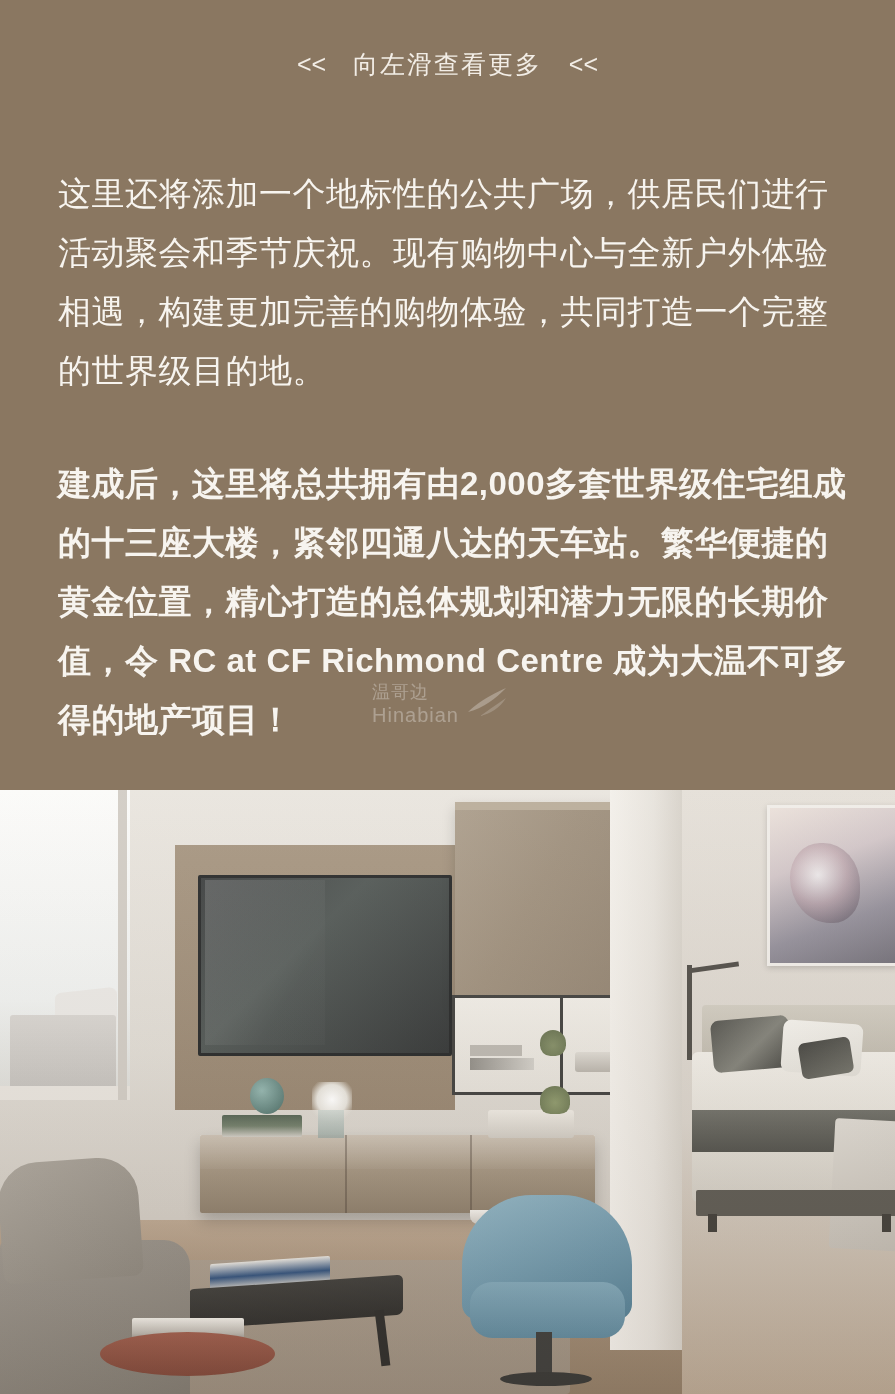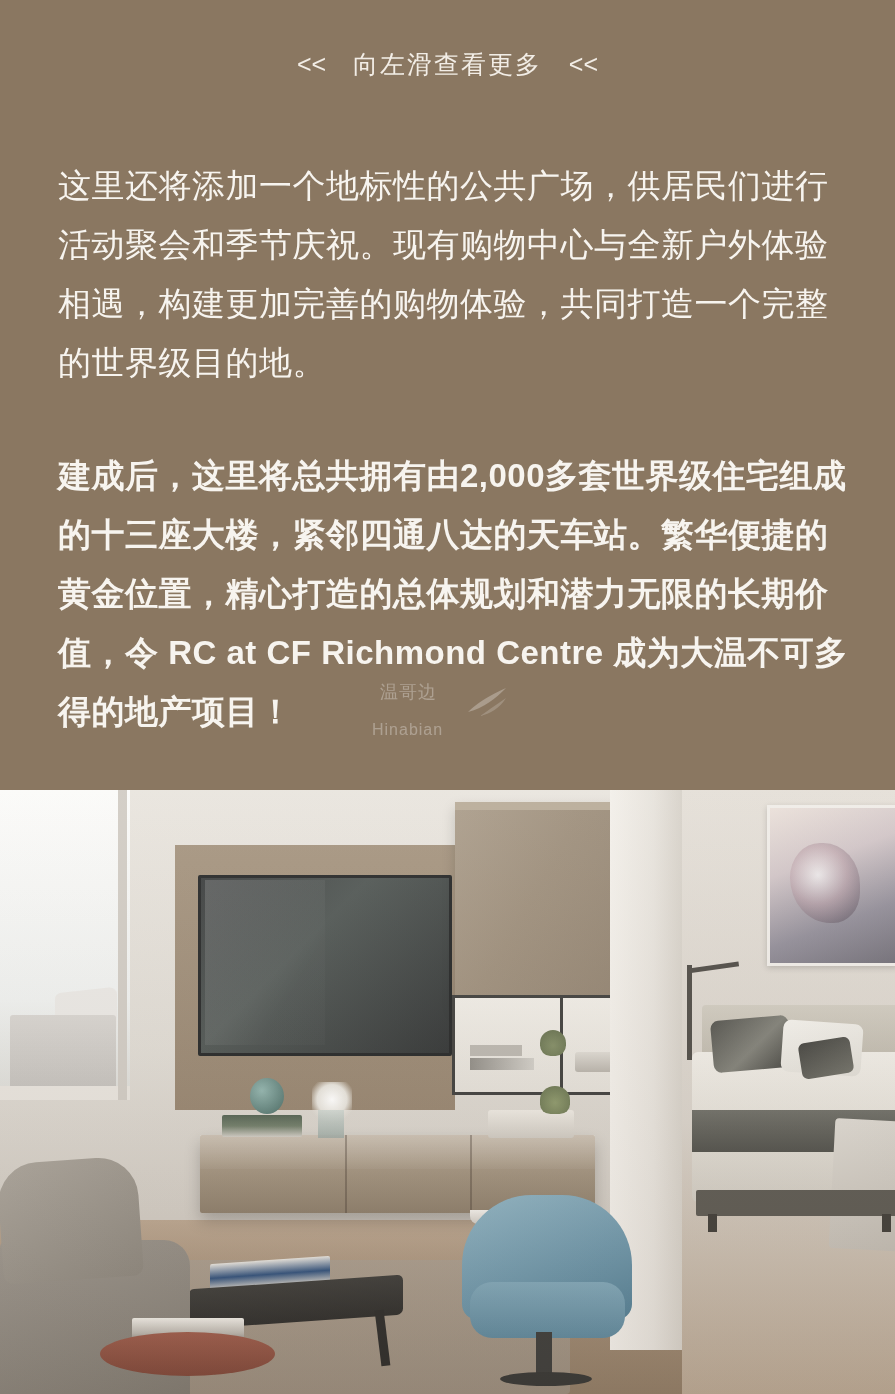--- a/index.html
+++ b/index.html
@@ -43,21 +43,21 @@
     letter-spacing: 2px;
     font-weight: 400;
   }
   .swipe-hint .arrows {
     letter-spacing: 0px;
     font-family: "Liberation Sans", sans-serif;
   }
   .body-copy {
     position: absolute;
     left: 58px;
-    top: 156px;
+    top: 164px;
     width: 790px;
   }
   .para {
     color: #f7f4ef;
     font-size: 33px;
     line-height: 59px;
     letter-spacing: 0.5px;
     margin: 0 0 54px 0;
     font-weight: 400;
   }
@@ -68,31 +68,31 @@
     position: absolute;
     left: 370px;
     top: 680px;
     width: 150px;
     height: 60px;
     opacity: 0.30;
     pointer-events: none;
   }
   .watermark .wm-cn {
     position: absolute;
-    left: 10px;
+    left: 2px;
     top: 0px;
     font-size: 18px;
     color: #ffffff;
     letter-spacing: 1px;
   }
   .watermark .wm-en {
     position: absolute;
     left: 2px;
-    top: 41px;
-    font-size: 16px;
+    top: 24px;
+    font-size: 20px;
     color: #ffffff;
     letter-spacing: 1px;
   }
   .watermark .wm-mark {
     position: absolute;
     left: 96px;
     top: 2px;
     width: 44px;
     height: 38px;
   }

